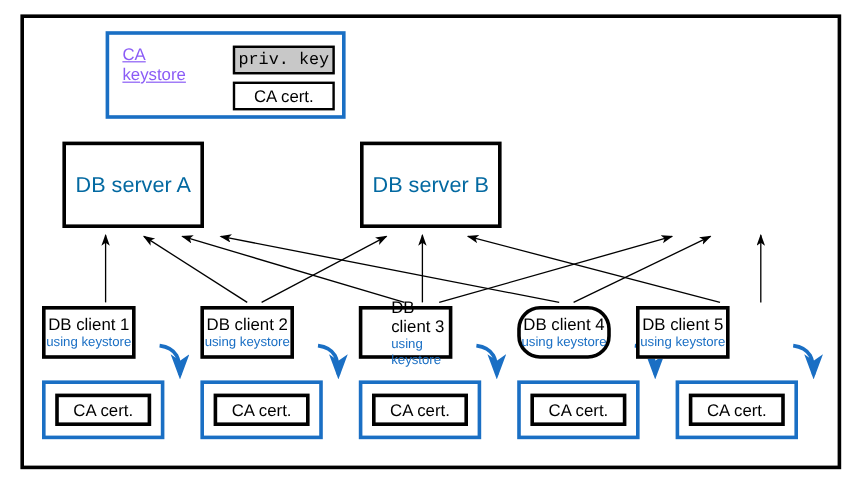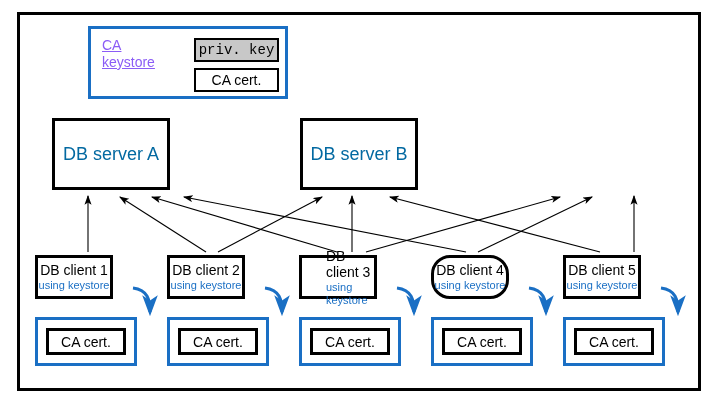--- a/index.html
+++ b/index.html
@@ -209,21 +209,21 @@
     <div class="client-sub">using keystore</div>
   </div>
   <div class="client-box" style="left:299px;padding-left:24px;">
     <div class="client-title">DB client 3</div>
     <div class="client-sub">using keystore</div>
   </div>
   <div class="client-box" style="left:431px;border-radius:19px;">
     <div class="client-title">DB client 4</div>
     <div class="client-sub">using keystore</div>
   </div>
-  <div class="client-box" style="left:563px;">
+  <div class="client-box" style="left:530px;">
     <div class="client-title">DB client 5</div>
     <div class="client-sub">using keystore</div>
   </div>
 
   <div class="client-keystore" style="left:35px;">
     <div class="client-cert">CA cert.</div>
   </div>
   <div class="client-keystore" style="left:167px;">
     <div class="client-cert">CA cert.</div>
   </div>

